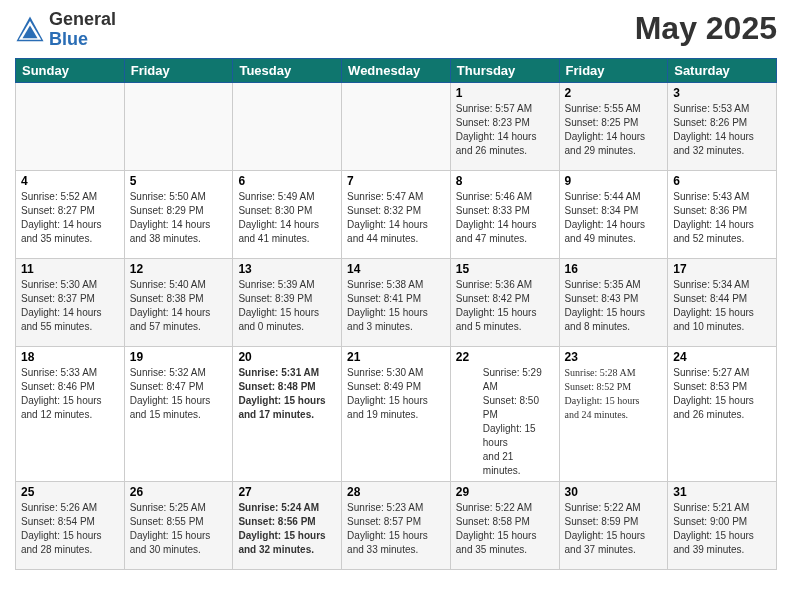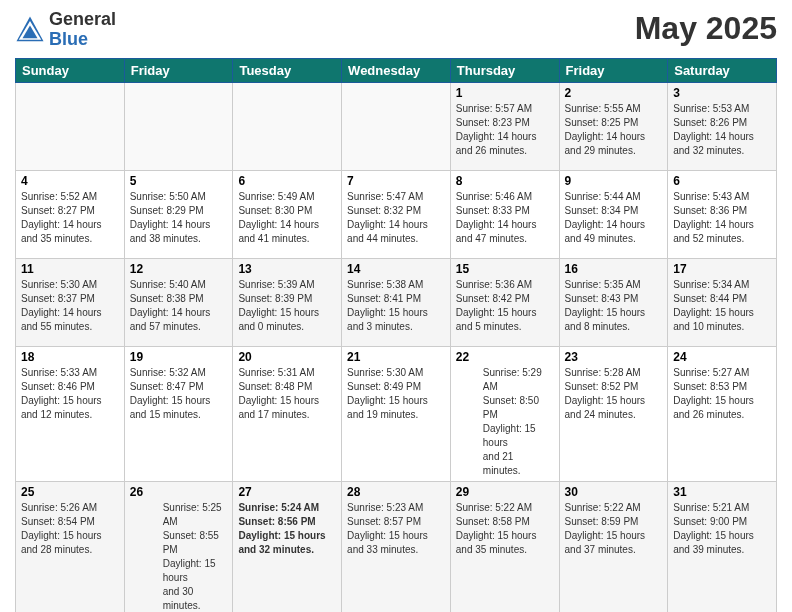--- a/index.html
+++ b/index.html
@@ -273,42 +273,42 @@
           </td>
           <td>
             <span class="day-number">19</span>
             <div class="day-info" style="white-space: pre-line;">Sunrise: 5:32 AM
 Sunset: 8:47 PM
 Daylight: 15 hours
 and 15 minutes.</div>
           </td>
           <td>
             <span class="day-number">20</span>
-            <div class="day-info" style="white-space: pre-line;">Sunrise: 5:31 AM
+            <div class="day-info" style="white-space: pre-line; font-weight: bold;">Sunrise: 5:31 AM
 Sunset: 8:48 PM
 Daylight: 15 hours
 and 17 minutes.</div>
           </td>
           <td>
             <span class="day-number">21</span>
             <div class="day-info" style="white-space: pre-line;">Sunrise: 5:30 AM
 Sunset: 8:49 PM
 Daylight: 15 hours
 and 19 minutes.</div>
           </td>
           <td>
             <span class="day-number">22</span>
             <div class="day-info" style="white-space: pre-line; margin-left: 27px;">Sunrise: 5:29 AM
 Sunset: 8:50 PM
 Daylight: 15 hours
 and 21 minutes.</div>
           </td>
           <td>
             <span class="day-number">23</span>
-            <div class="day-info" style="white-space: pre-line;">Sunrise: 5:28 AM
+            <div class="day-info" style="white-space: pre-line; font-family: Liberation Serif, serif;">Sunrise: 5:28 AM
 Sunset: 8:52 PM
 Daylight: 15 hours
 and 24 minutes.</div>
           </td>
           <td>
             <span class="day-number">24</span>
             <div class="day-info" style="white-space: pre-line;">Sunrise: 5:27 AM
 Sunset: 8:53 PM
 Daylight: 15 hours
 and 26 minutes.</div>
@@ -317,21 +317,21 @@
         <tr>
           <td>
             <span class="day-number">25</span>
             <div class="day-info" style="white-space: pre-line;">Sunrise: 5:26 AM
 Sunset: 8:54 PM
 Daylight: 15 hours
 and 28 minutes.</div>
           </td>
           <td>
             <span class="day-number">26</span>
-            <div class="day-info" style="white-space: pre-line; margin-left: 33px;">Sunrise: 5:25 AM
+            <div class="day-info" style="white-space: pre-line;">Sunrise: 5:25 AM
 Sunset: 8:55 PM
 Daylight: 15 hours
 and 30 minutes.</div>
           </td>
           <td>
             <span class="day-number">27</span>
             <div class="day-info" style="white-space: pre-line; font-weight: bold;">Sunrise: 5:24 AM
 Sunset: 8:56 PM
 Daylight: 15 hours
 and 32 minutes.</div>

